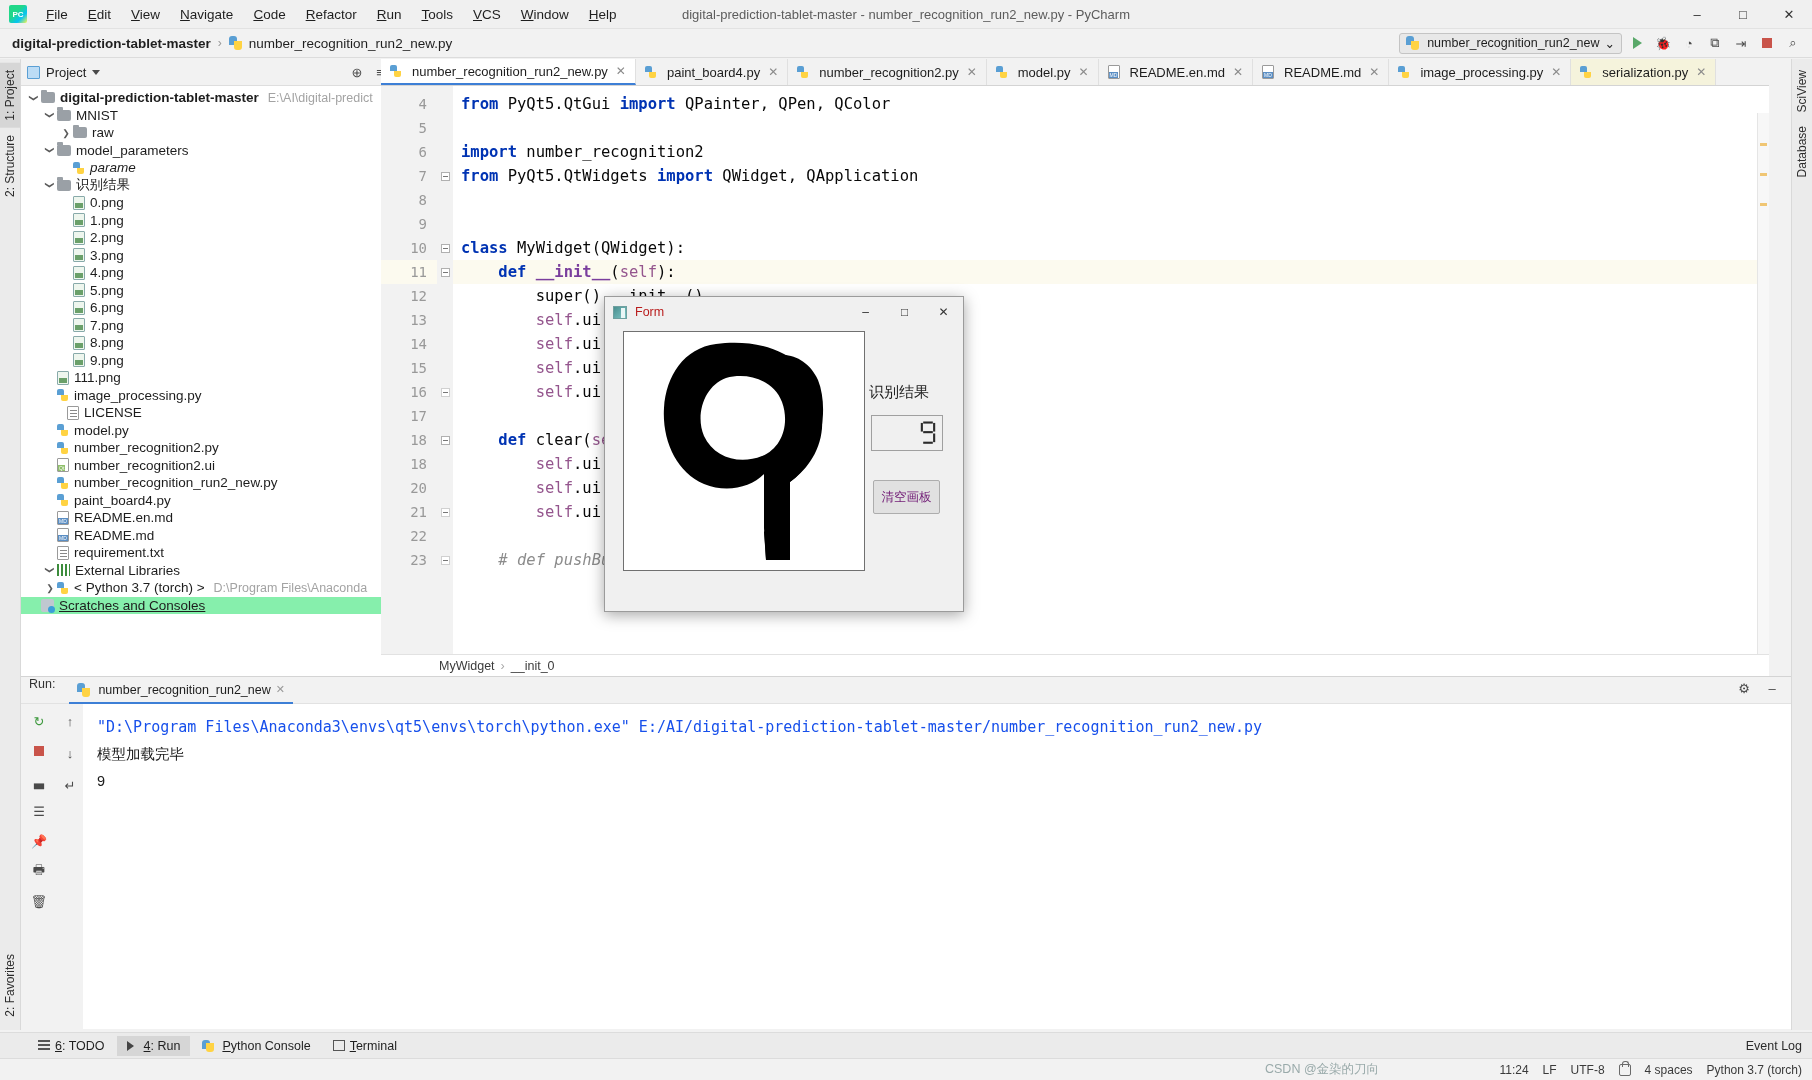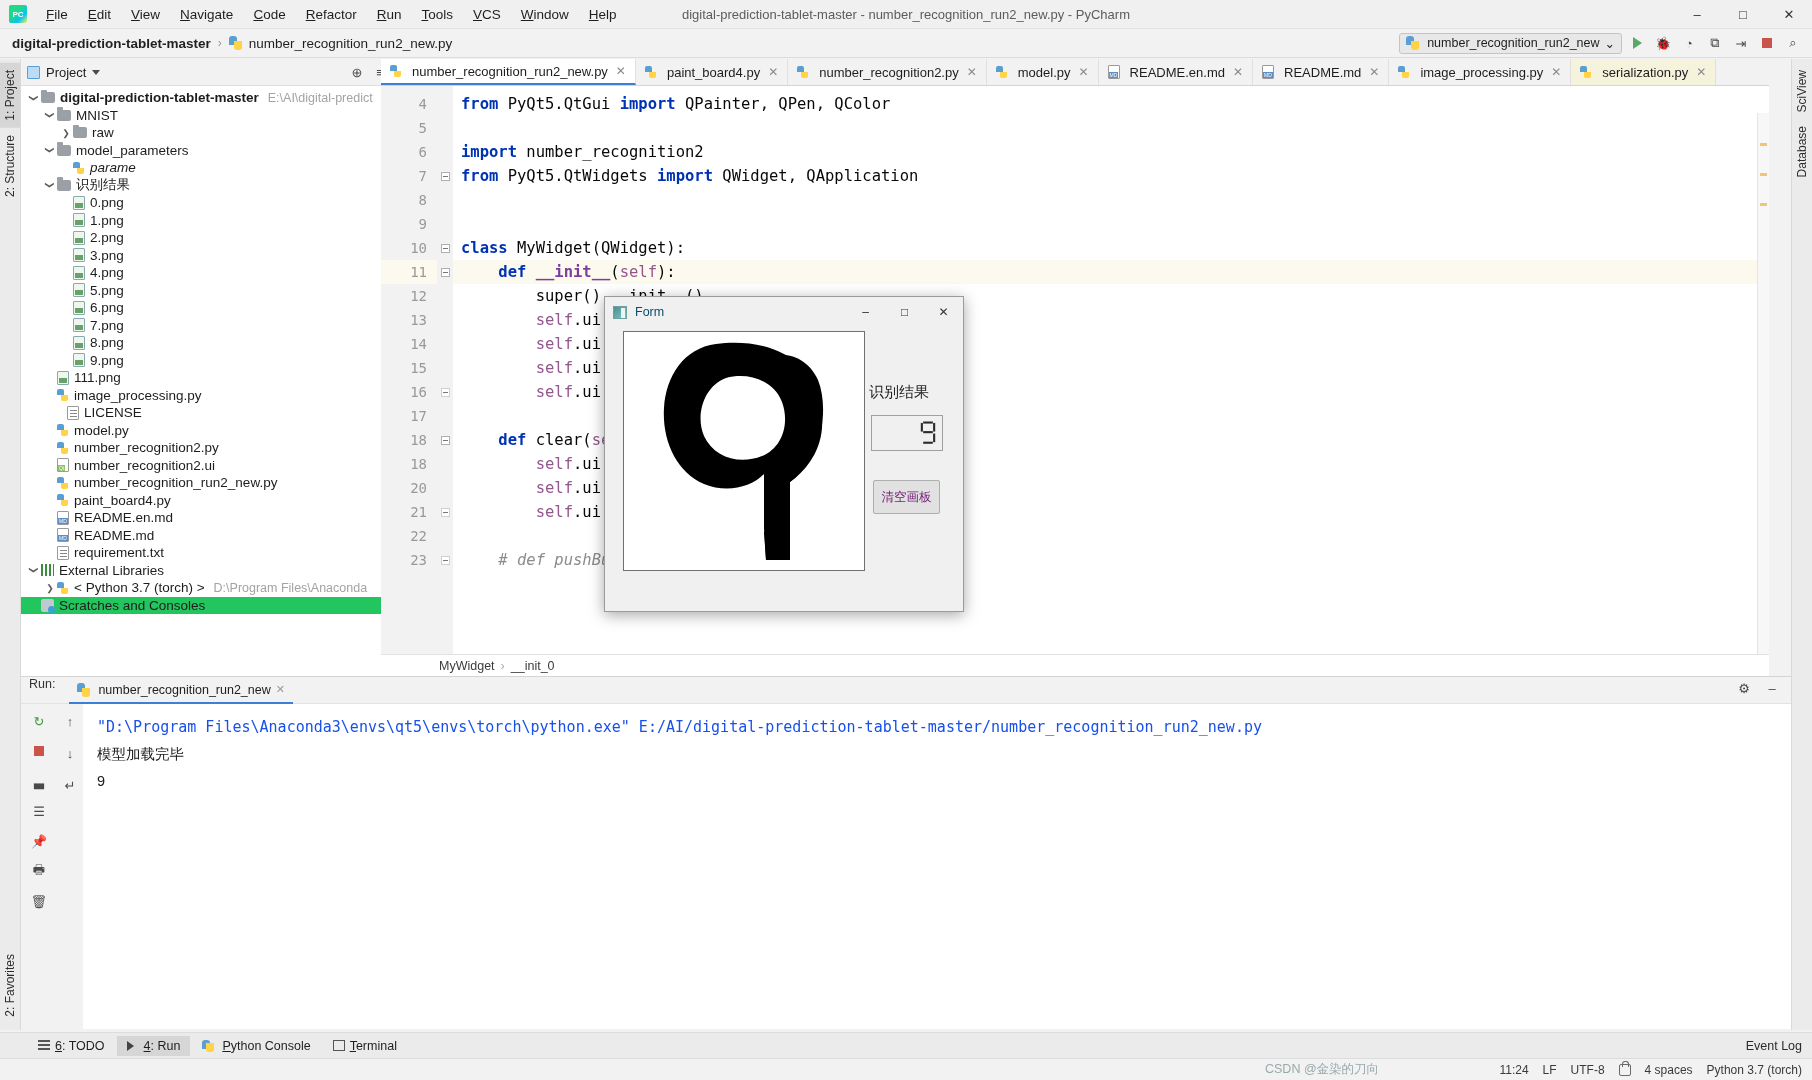--- a/index.html
+++ b/index.html
@@ -111,21 +111,21 @@
   }
   .pp-title { font-size: 13px; margin-left: 6px; }
   .sq-ico { width:13px;height:13px;border:1.5px solid #5a9fd4;background:#bcdcf5;border-radius:1px; }
   .caret-dn { width:0;height:0;border-left:4px solid transparent;border-right:4px solid transparent;border-top:5px solid #4a4a4a;margin-left:6px; }
   .pp-head-tools { margin-left: auto; display: flex; align-items: center; gap: 1px; }
   .pp-body { flex: 1; overflow: hidden; padding-top: 3px; font-size: 13.5px; }
 
   .tree-row {
     display: flex; align-items: center; height: 17.5px; padding-left: 6px; white-space: nowrap;
   }
-  .tree-row.sel { background: #22c55e; }
+  .tree-row.sel { background: #86efac; text-decoration: underline; }
   .arrow { width: 14px; display: inline-flex; justify-content: center; color: #5a5a5a; font-size: 9px; }
   .arrow.none { visibility: hidden; }
   .folder {
     width: 14px; height: 11px; background: #9aa0a6; border-radius: 1px 2px 2px 2px;
     margin-right: 5px; position: relative; flex: 0 0 auto;
   }
   .folder::before {
     content:""; position:absolute; left:0; top:-2.5px; width:6px;height:3px;background:#9aa0a6;border-radius:1px 1px 0 0;
   }
   .fileico {
@@ -210,21 +210,21 @@
     background: #f0f0f0; border: 1px solid #9b9b9b; box-shadow: 0 3px 14px rgba(0,0,0,.35);
     display: flex; flex-direction: column;
   }
   .qt-title {
     height: 30px; background: #f0f0f0; display: flex; align-items: center;
     padding-left: 8px; flex: 0 0 auto;
   }
   .qt-ico { width: 14px; height: 13px; margin-right: 8px; position: relative;
             background: linear-gradient(135deg,#4a8f8f,#7fc6c6); border:1px solid #6f9f9f;}
   .qt-ico::after { content:""; position:absolute; right:1px; top:1px; width:4px;height:10px;background:#eaf6f6; }
-  .qt-title .t { font-size: 12.5px; color: #0c4a6e; }
+  .qt-title .t { font-size: 12.5px; color: #b91c1c; }
   .qt-wctrls { margin-left: auto; display: flex; height: 30px; }
   .qt-wbtn { width: 39px; display: flex; align-items: center; justify-content: center;
              font-size: 12px; color: #333; }
   .qt-body { flex: 1; position: relative; }
   .canvas-board {
     position: absolute; left: 18px; top: 4px; width: 242px; height: 240px;
     background: #ffffff; border: 1px solid #707070;
     overflow: hidden;
   }
   .digit-svg { position: absolute; left: 0; top: 0; }
@@ -519,21 +519,21 @@
         <div class="tree-row" style="padding-left: 22px;">
           <span class="arrow none"></span>
           <span class="fileico md"></span>
           <span class="tree-label">README.md</span>
         </div>
         <div class="tree-row" style="padding-left: 22px;">
           <span class="arrow none"></span>
           <span class="fileico txt"></span>
           <span class="tree-label">requirement.txt</span>
         </div>
-        <div class="tree-row" style="padding-left: 6px;">
+        <div class="tree-row" style="padding-left: 22px;">
           <span class="arrow" style="transform: rotate(90deg);">❯</span>
           <span class="libs-ico"></span>
           <span class="tree-label">External Libraries</span>
         </div>
         <div class="tree-row" style="padding-left: 22px;">
           <span class="arrow">❯</span>
           <span class="fileico py"></span>
           <span class="tree-label">&lt; Python 3.7 (torch) &gt;</span>
           <span class="tree-path">D:\Program Files\Anaconda</span>
         </div>

